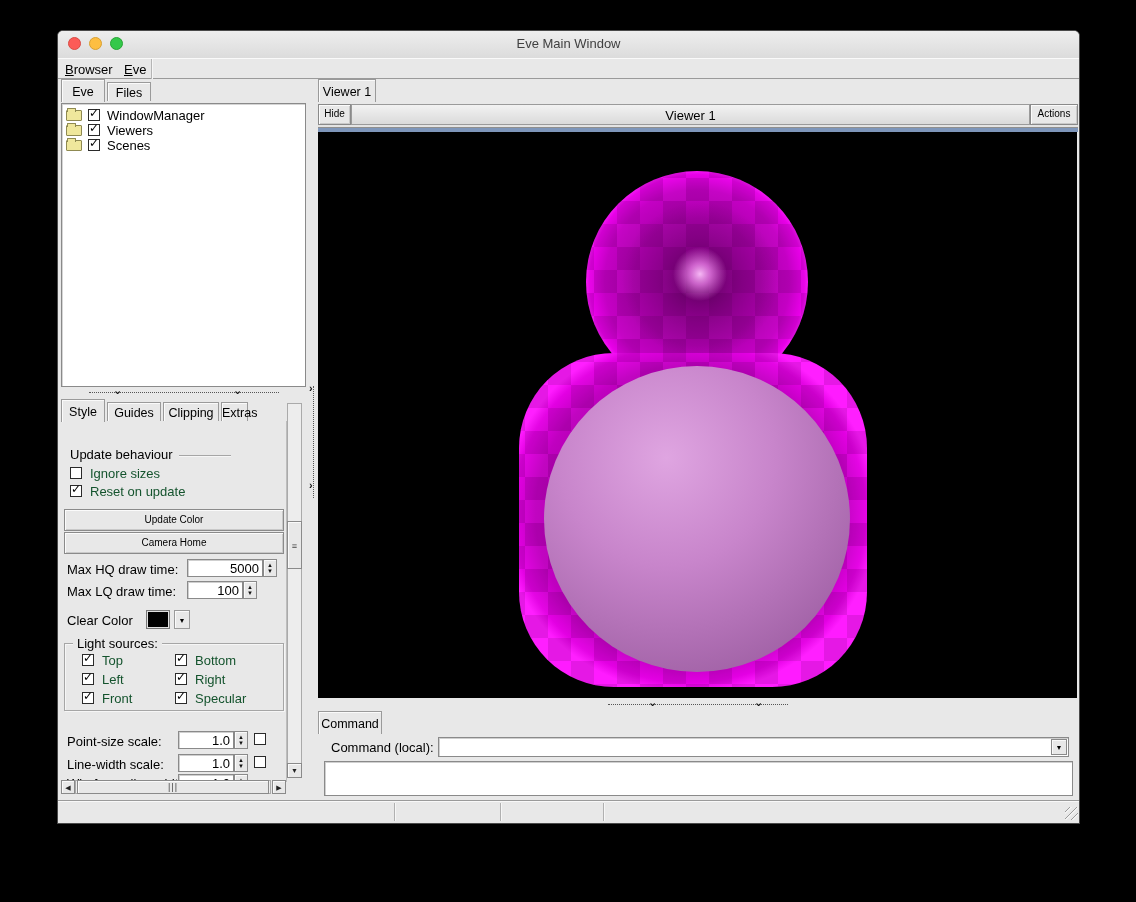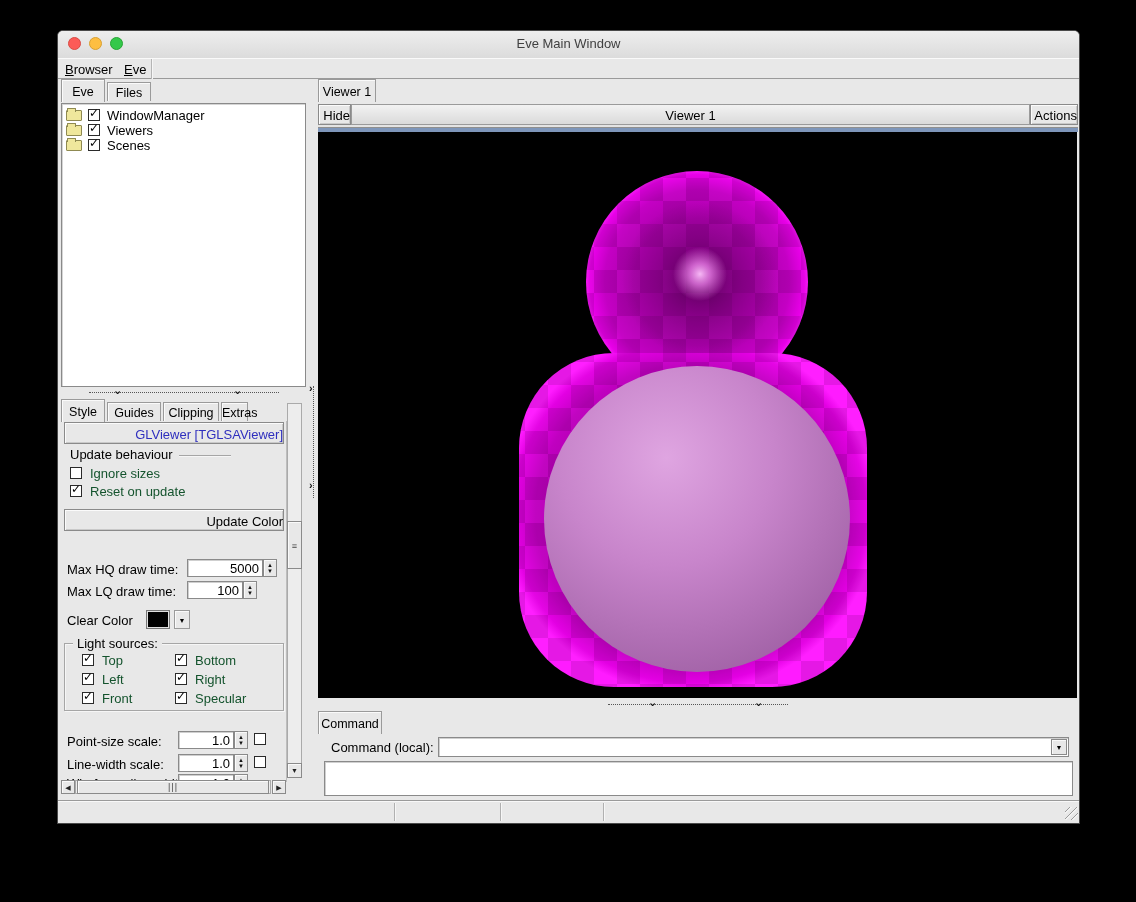--- a/index.html
+++ b/index.html
@@ -26,21 +26,21 @@
   .menu-item::first-letter { text-decoration:underline; }
   .menu-item.m0 { left:7px; }
   .menu-item.m1 { left:66px; }
   .menubar-divider { position:absolute; left:93px; top:0; width:1px; height:21px; background:#b5b5b5; box-shadow:1px 0 0 #f6f6f6; }
 
   .main { position:absolute; left:0; top:48px; width:1023px; height:721px; background:#e8e8e8; }
 
   
   .raised { background:#e8e8e8; border:1px solid #8a8a8a;
             box-shadow:inset 1px 1px 0 #fbfbfb, inset -1px -1px 0 #c9c9c9; }
-  .btn { position:absolute; font-size:13px; color:#000; text-align:right; cursor:default; }
+  .btn { position:absolute; font-size:10px; color:#000; text-align:center; cursor:default; }
   .tab { position:absolute; font-size:12.5px; background:#e8e8e8; border:1px solid #9a9a9a; border-bottom:none;
          box-shadow:inset 1px 1px 0 #fafafa; text-align:center; padding-top:3px; height:19px; top:3px; z-index:1; }
   .tab.active { top:0; height:23px; padding-top:5px; z-index:3; }
   .cb { position:absolute; width:12px; height:12px; background:#fff; border:1px solid #2a2a2a; }
   .cb .mark { position:absolute; left:0px; top:-4px; font-size:12px; font-weight:bold; color:#000; }
   .cb-label { position:absolute; font-size:13px; color:#14532d; }
   .spin { position:absolute; height:18px; }
   .spin .val { position:absolute; left:0; top:0; bottom:0; right:14px; background:#fff; border:1px solid #8a8a8a;
                box-shadow:inset 1px 1px 0 #cfcfcf; font-size:13px; text-align:right; padding:1px 3px 0 0; }
   .spin .arrows { position:absolute; right:0; top:0; width:14px; height:18px; background:#e8e8e8;
@@ -165,36 +165,36 @@
         <span class="chev" style="left:52px;">⌄</span>
         <span class="chev" style="left:172px;">⌄</span>
       </div>
 
       <div class="tab active" style="left:3px; top:320px; width:44px;">Style</div>
       <div class="tab" style="left:49px; top:323px; width:54px;">Guides</div>
       <div class="tab" style="left:105px; top:323px; width:56px;">Clipping</div>
       <div class="tab" style="left:163px; top:323px; width:27px;">Extras</div>
 
       <div class="style-content">
-        <div class="btn raised" style="left:3px; top:1px; width:220px; height:22px; padding-top:4px; color:#2f2fbe;">GLViewer [TGLSAViewer]</div>
 
         <div class="groupline" style="top:26px; width:214px;">
           <span>Update behaviour</span>
           <span class="ln"></span>
         </div>
 
         <span class="cb" style="left:9px; top:46px;"></span>
         <span class="cb-label" style="left:29px; top:45px;">Ignore sizes</span>
 
         <span class="cb" style="left:9px; top:64px;">
             <span class="mark">✓</span>
           </span>
         <span class="cb-label" style="left:29px; top:63px;">Reset on update</span>
 
         <div class="btn raised" style="left:3px; top:88px; width:220px; height:22px; padding-top:4px;">Update Color</div>
+        <div class="btn raised" style="left:3px; top:111px; width:220px; height:22px; padding-top:4px;">Camera Home</div>
 
         <span class="field-label" style="left:6px; top:141px;">Max HQ draw time:</span>
         <div class="spin" style="left:126px; top:138px; width:90px;">
           <span class="val">5000</span>
           <span class="arrows">
             <span class="up">▲</span>
             <span class="dn">▼</span>
           </span>
         </div>
 

